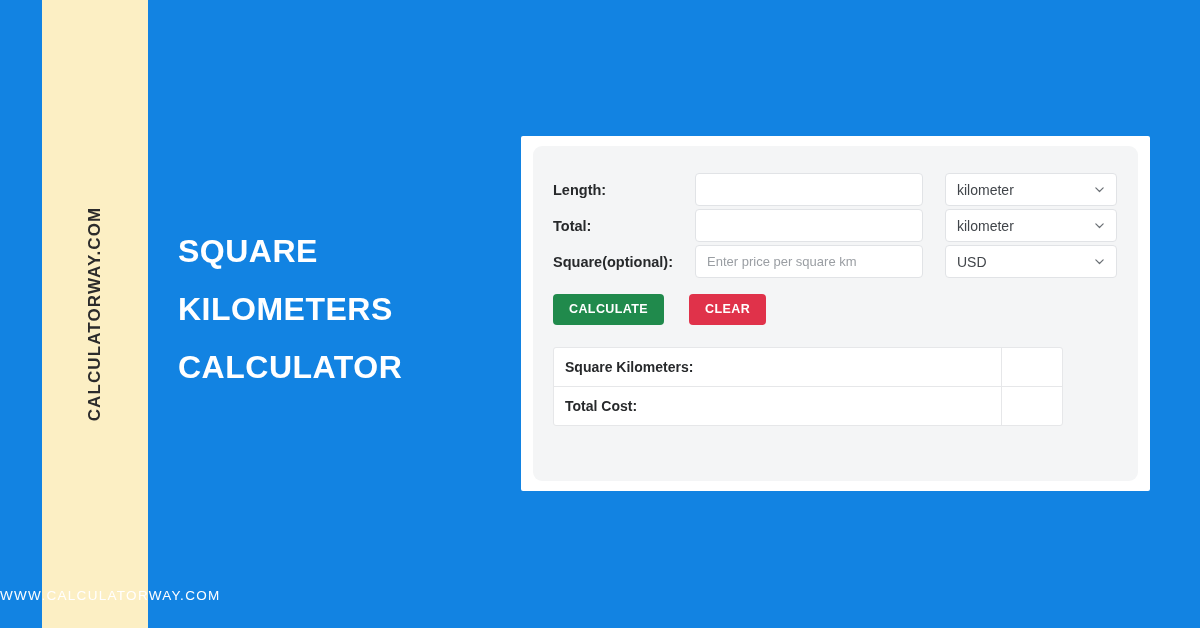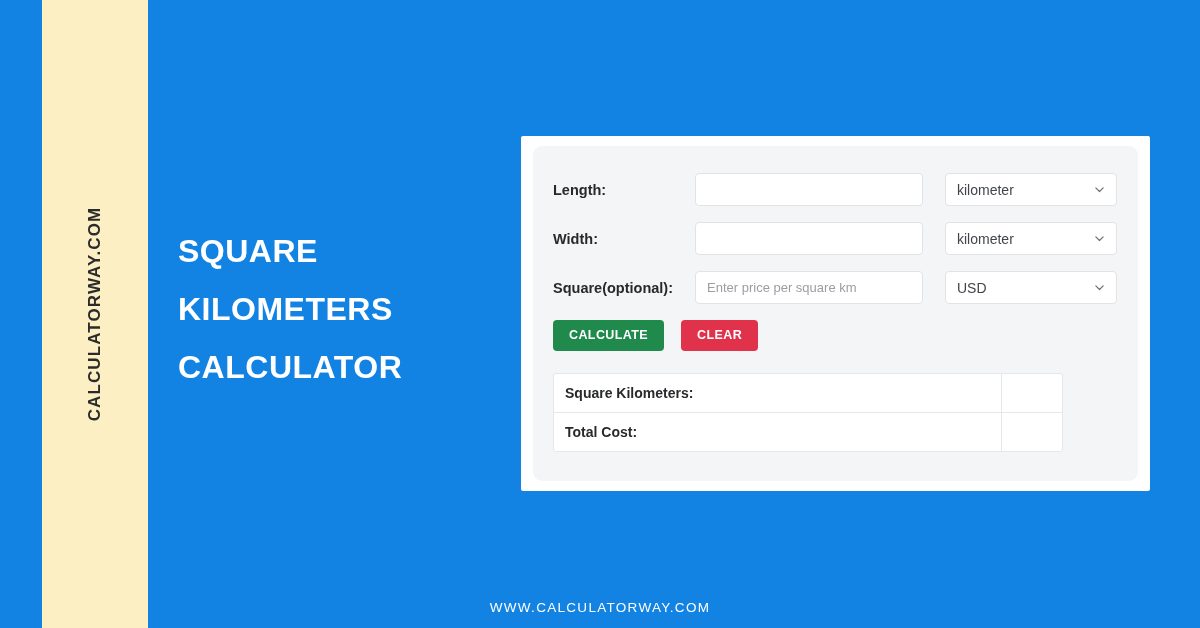--- a/index.html
+++ b/index.html
@@ -59,23 +59,23 @@
     line-height: 58px;
     font-weight: 800;
     letter-spacing: 0.5px;
     text-transform: uppercase;
   }
 
   
   .footer-url {
     position: absolute;
     left: 0;
-    top: 600px;
+    top: 588px;
     width: 1200px;
-    text-align: center;
+    text-align: left;
     color: #ffffff;
     font-size: 13.5px;
     letter-spacing: 1.3px;
     font-weight: 500;
   }
 
   
   .card {
     position: absolute;
     left: 521px;
@@ -98,21 +98,21 @@
   .form {
     position: absolute;
     left: 20px;
     top: 27px;
     width: 572px;
   }
   .row {
     display: flex;
     align-items: center;
     height: 33px;
-    margin-bottom: 16px;
+    margin-bottom: 3px;
   }
   .row-label {
     width: 142px;
     flex: 0 0 142px;
     font-size: 14.5px;
     font-weight: 700;
     color: #27292b;
   }
   .field {
     width: 228px;
@@ -166,21 +166,21 @@
     font-size: 12.5px;
     font-weight: 600;
     letter-spacing: 0.4px;
     padding: 0 16px;
     height: 31px;
     line-height: 31px;
     cursor: pointer;
     font-family: "Liberation Sans", sans-serif;
   }
   .btn-calc { background: #208a4c; }
-  .btn-clear { background: #e0324a; margin-left: 17px; }
+  .btn-clear { background: #e0324a; margin-left: 25px; }
 
   
   .results {
     margin-top: 22px;
     width: 510px;
     border: 1px solid #e6e7e9;
     border-radius: 3px;
     background: #ffffff;
     box-sizing: border-box;
   }
@@ -236,21 +236,21 @@
             <span>kilometer</span>
             <span class="chev">
               <svg viewBox="0 0 12 12" width="11" height="11">
                   <path d="M2 4.3 L6 8.2 L10 4.3" fill="none" stroke="#6b7075" stroke-width="1.3" stroke-linecap="round" stroke-linejoin="round"></path>
                 </svg>
             </span>
           </div>
         </div>
 
         <div class="row">
-          <div class="row-label">Width:</div>
+          <div class="row-label">Total:</div>
           <div class="field"></div>
           <div class="gap"></div>
           <div class="select">
             <span>kilometer</span>
             <span class="chev">
               <svg viewBox="0 0 12 12" width="11" height="11">
                   <path d="M2 4.3 L6 8.2 L10 4.3" fill="none" stroke="#6b7075" stroke-width="1.3" stroke-linecap="round" stroke-linejoin="round"></path>
                 </svg>
             </span>
           </div>

